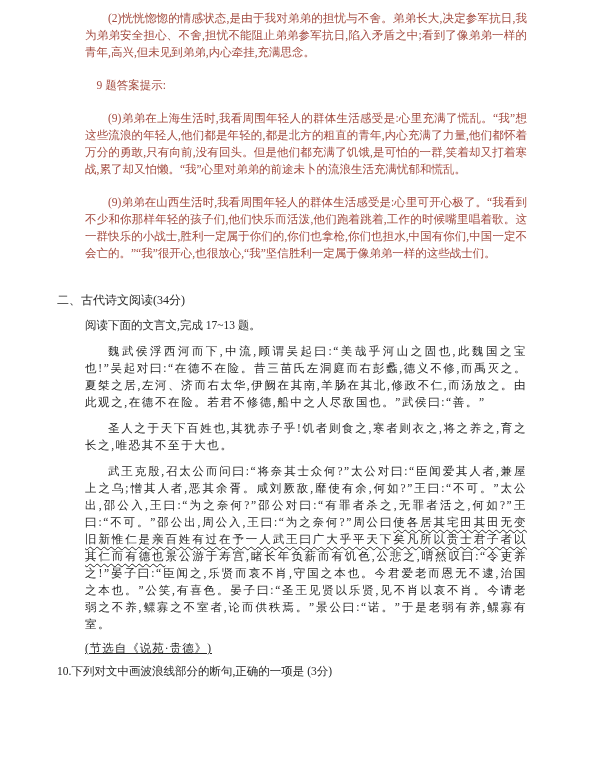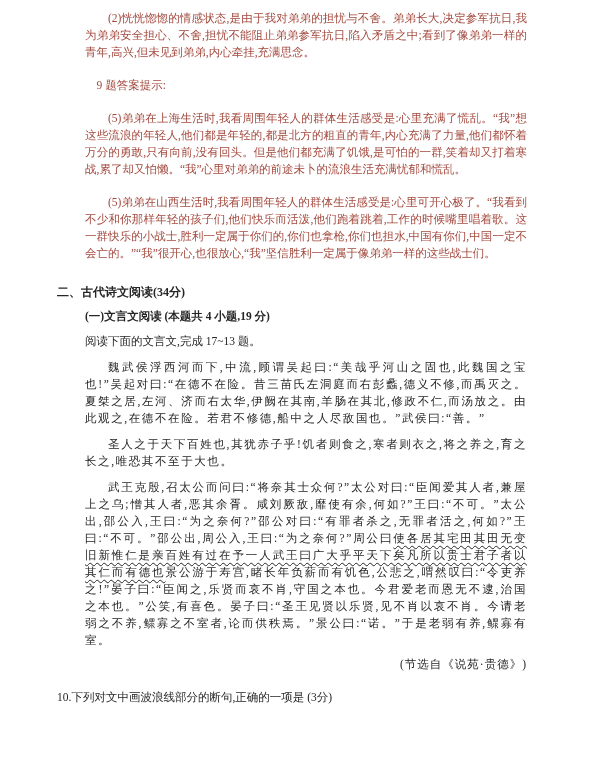--- a/index.html
+++ b/index.html
@@ -13,47 +13,46 @@
     font-family: "Liberation Serif", "DejaVu Serif", serif;
     font-size: 11.5px;
     line-height: 17px;
     color: #262626;
   }
   p, h2, h3 { margin: 0; text-align: justify; font-weight: normal; font-size: 11.5px; }
   .indent { text-indent: 2em; }
   .red { color: #a3493e; }
   .answers p + p { margin-top: 16px; }
   .hint { text-indent: 1em; }
-  .section-title { font-weight: bold; font-size: 12px; margin-left: -28px; margin-top: 22px; }
+  .section-title { font-weight: normal; font-size: 12px; margin-left: -28px; margin-top: 30px; }
   .section-subtitle { font-weight: bold; margin-top: 7px; }
   .instruction { margin-top: 8px; }
   .classical { letter-spacing: 1.6px; margin-top: 9px; }
   .wavy {
     text-decoration: underline;
     text-decoration-style: wavy;
     text-decoration-thickness: 1px;
     text-underline-offset: 3px;
   }
-  .attribution { text-align: right; margin-top: 7px; letter-spacing: 1px; }
-  .question { margin-left: -28px; margin-top: 16px; }
+  .attribution { margin-top: 7px; letter-spacing: 1px; text-decoration: underline; }
+  .question { margin-left: -28px; margin-top: 6px; }
 </style>
 </head>
 <body>
 
 <div class="page">
 
   <section class="answers">
     <p class="red indent">(2)恍恍惚惚的情感状态,是由于我对弟弟的担忧与不舍。弟弟长大,决定参军抗日,我为弟弟安全担心、不舍,担忧不能阻止弟弟参军抗日,陷入矛盾之中;看到了像弟弟一样的青年,高兴,但未见到弟弟,内心牵挂,充满思念。</p>
     <p class="red hint">9 题答案提示:</p>
-    <p class="red indent">(5)弟弟在上海生活时,我看周围年轻人的群体生活感受是:心里充满了慌乱。“我”想这些流浪的年轻人,他们都是年轻的,都是北方的粗直的青年,内心充满了力量,他们都怀着万分的勇敢,只有向前,没有回头。但是他们都充满了饥饿,是可怕的一群,笑着却又打着寒战,累了却又怕懒。“我”心里对弟弟的前途未卜的流浪生活充满忧郁和慌乱。</p>
-    <p class="red indent">(5)弟弟在山西生活时,我看周围年轻人的群体生活感受是:心里可开心极了。“我看到不少和你那样年轻的孩子们,他们快乐而活泼,他们跑着跳着,工作的时候嘴里唱着歌。这一群快乐的小战士,胜利一定属于你们的,你们也拿枪,你们也担水,中国有你们,中国一定不会亡的。”“我”很开心,也很放心,“我”坚信胜利一定属于像弟弟一样的这些战士们。</p>
+    <p class="red indent">(9)弟弟在上海生活时,我看周围年轻人的群体生活感受是:心里充满了慌乱。“我”想这些流浪的年轻人,他们都是年轻的,都是北方的粗直的青年,内心充满了力量,他们都怀着万分的勇敢,只有向前,没有回头。但是他们都充满了饥饿,是可怕的一群,笑着却又打着寒战,累了却又怕懒。“我”心里对弟弟的前途未卜的流浪生活充满忧郁和慌乱。</p>
+    <p class="red indent">(9)弟弟在山西生活时,我看周围年轻人的群体生活感受是:心里可开心极了。“我看到不少和你那样年轻的孩子们,他们快乐而活泼,他们跑着跳着,工作的时候嘴里唱着歌。这一群快乐的小战士,胜利一定属于你们的,你们也拿枪,你们也担水,中国有你们,中国一定不会亡的。”“我”很开心,也很放心,“我”坚信胜利一定属于像弟弟一样的这些战士们。</p>
   </section>
 
   <h2 class="section-title">二、古代诗文阅读(34分)</h2>
-  <h3 class="section-subtitle">(一)文言文阅读 (本题共 4 小题,19 分)</h3>
   <p class="instruction">阅读下面的文言文,完成 17~13 题。</p>
 
   <div class="passage">
     <p class="classical indent">魏武侯浮西河而下,中流,顾谓吴起曰:“美哉乎河山之固也,此魏国之宝也!”吴起对曰:“在德不在险。昔三苗氏左洞庭而右彭蠡,德义不修,而禹灭之。夏桀之居,左河、济而右太华,伊阙在其南,羊肠在其北,修政不仁,而汤放之。由此观之,在德不在险。若君不修德,船中之人尽敌国也。”武侯曰:“善。”</p>
     <p class="classical indent">圣人之于天下百姓也,其犹赤子乎!饥者则食之,寒者则衣之,将之养之,育之长之,唯恐其不至于大也。</p>
     <p class="classical indent"><span>武王克殷,召太公而问曰:“将奈其士众何?”太公对曰:“臣闻爱其人者,兼屋上之乌;憎其人者,恶其余胥。咸刘厥敌,靡使有余,何如?”王曰:“不可。”太公出,邵公入,王曰:“为之奈何?”邵公对曰:“有罪者杀之,无罪者活之,何如?”王曰:“不可。”邵公出,周公入,王曰:“为之奈何?”周公曰</span><span class="wavy">使各居其宅田其田无变旧新惟仁是亲百姓有过在予一人武王曰广大乎平天下矣凡所以贵士君子者以其仁而有德也</span><span>景公游于寿宫,睹长年负薪而有饥色,公悲之,喟然叹曰:“令吏养之!”晏子曰:“臣闻之,乐贤而哀不肖,守国之本也。今君爱老而恩无不逮,治国之本也。”公笑,有喜色。晏子曰:“圣王见贤以乐贤,见不肖以哀不肖。今请老弱之不养,鳏寡之不室者,论而供秩焉。”景公曰:“诺。”于是老弱有养,鳏寡有室。</span></p>
     <p class="attribution">(节选自《说苑·贵德》)</p>
   </div>
 
   <p class="question">10.下列对文中画波浪线部分的断句,正确的一项是 (3分)</p>

